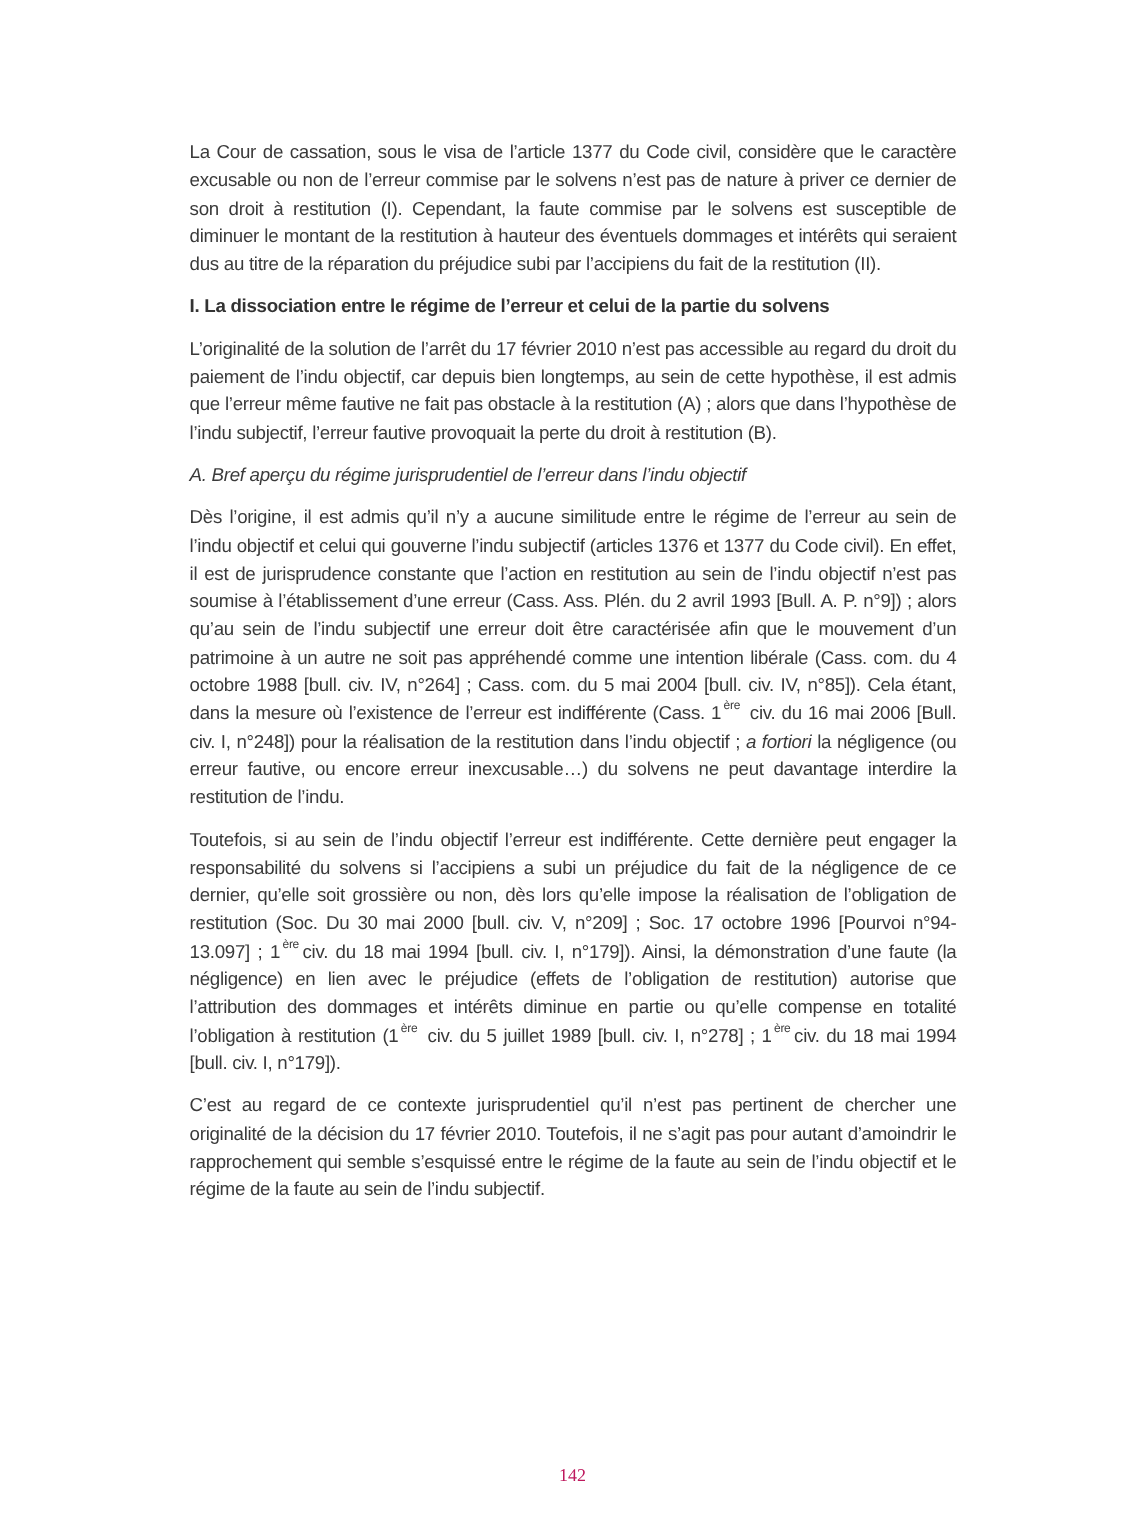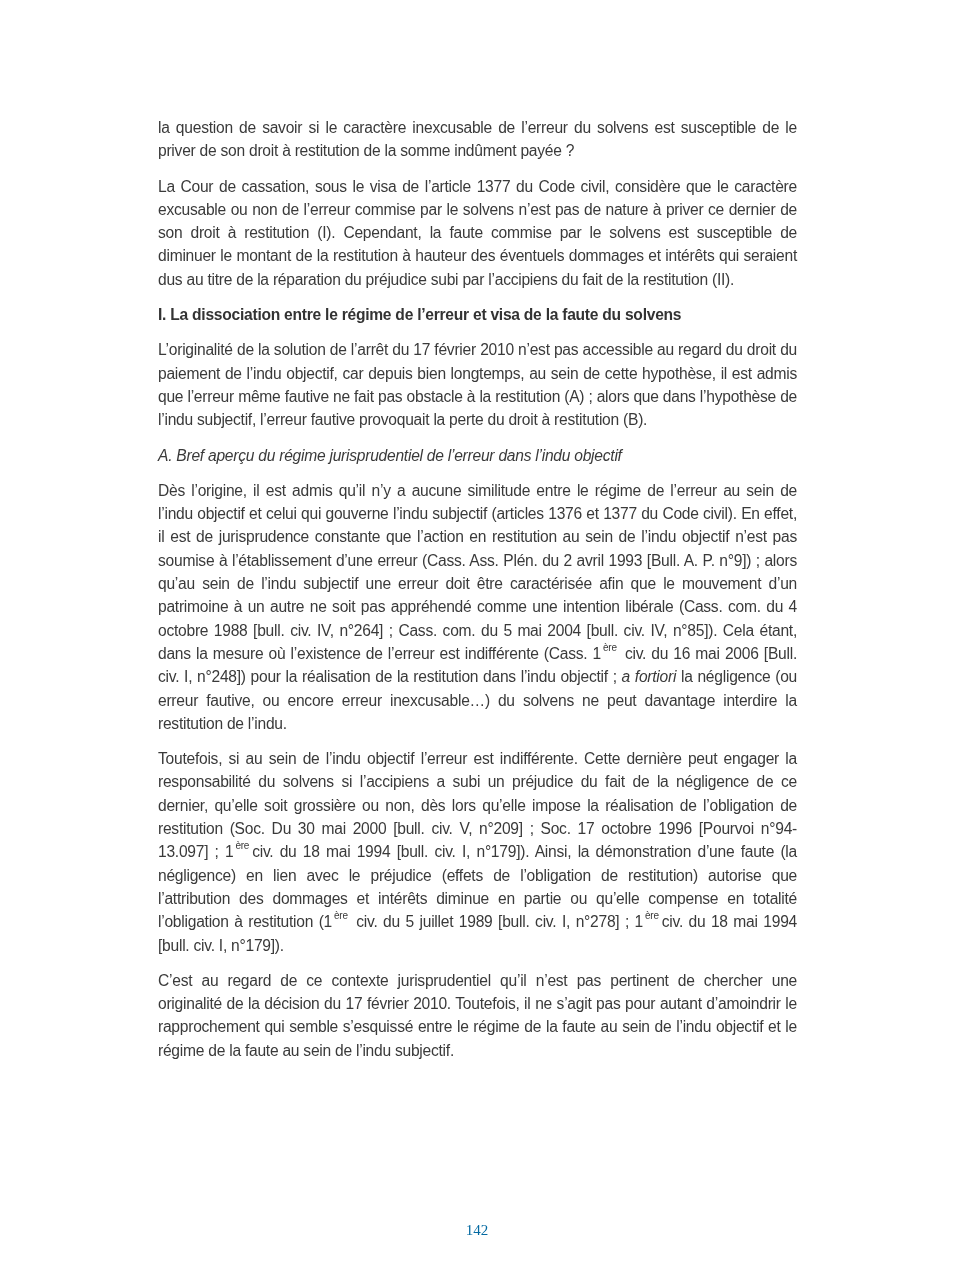--- a/index.html
+++ b/index.html
@@ -46,32 +46,31 @@
     }
     em { font-style: italic; }
     .page-number {
       position: absolute;
       left: 0;
       width: 954px;
       top: 1222px;
       text-align: center;
       font-family: "Liberation Serif", serif;
       font-size: 15px;
-      color: #0369a1;
+      color: #be185d;
     }
   </style>
 </head>
 <body>
 
 <div class="page">
-  <p class="para">la question de savoir si le caractère inexcusable de l’erreur du solvens est susceptible de le priver de son droit à restitution de la somme indûment payée ?</p>
 
   <p class="para">La Cour de cassation, sous le visa de l’article 1377 du Code civil, considère que le caractère excusable ou non de l’erreur commise par le solvens n’est pas de nature à priver ce dernier de son droit à restitution (I). Cependant, la faute commise par le solvens est susceptible de diminuer le montant de la restitution à hauteur des éventuels dommages et intérêts qui seraient dus au titre de la réparation du préjudice subi par l’accipiens du fait de la restitution (II).</p>
 
-  <p class="heading-bold">I. La dissociation entre le régime de l’erreur et visa de la faute du solvens</p>
+  <p class="heading-bold">I. La dissociation entre le régime de l’erreur et celui de la partie du solvens</p>
 
   <p class="para">L’originalité de la solution de l’arrêt du 17 février 2010 n’est pas accessible au regard du droit du paiement de l’indu objectif, car depuis bien longtemps, au sein de cette hypothèse, il est admis que l’erreur même fautive ne fait pas obstacle à la restitution (A) ; alors que dans l’hypothèse de l’indu subjectif, l’erreur fautive provoquait la perte du droit à restitution (B).</p>
 
   <p class="heading-sub">A. Bref aperçu du régime jurisprudentiel de l’erreur dans l’indu objectif</p>
 
   <p class="para"><span>Dès l’origine, il est admis qu’il n’y a aucune similitude entre le régime de l’erreur au sein de l’indu objectif et celui qui gouverne l’indu subjectif (articles 1376 et 1377 du Code civil). En effet, il est de jurisprudence constante que l’action en restitution au sein de l’indu objectif n’est pas soumise à l’établissement d’une erreur (Cass. Ass. Plén. du 2 avril 1993 [Bull. A. P. n°9]) ; alors qu’au sein de l’indu subjectif une erreur doit être caractérisée afin que le mouvement d’un patrimoine à un autre ne soit pas appréhendé comme une intention libérale (Cass. com. du 4 octobre 1988 [bull. civ. IV, n°264] ; Cass. com. du 5 mai 2004 [bull. civ. IV, n°85]). Cela étant, dans la mesure où l’existence de l’erreur est indifférente (Cass. 1</span><sup>ère</sup> <span>civ. du 16 mai 2006 [Bull. civ. I, n°248]) pour la réalisation de la restitution dans l’indu objectif ; </span><em>a fortiori</em><span> la négligence (ou erreur fautive, ou encore erreur inexcusable…) du solvens ne peut davantage interdire la restitution de l’indu.</span></p>
 
   <p class="para"><span>Toutefois, si au sein de l’indu objectif l’erreur est indifférente. Cette dernière peut engager la responsabilité du solvens si l’accipiens a subi un préjudice du fait de la négligence de ce dernier, qu’elle soit grossière ou non, dès lors qu’elle impose la réalisation de l’obligation de restitution (Soc. Du 30 mai 2000 [bull. civ. V, n°209] ; Soc. 17 octobre 1996 [Pourvoi n°94-13.097] ; 1</span><sup>ère</sup><span>civ. du 18 mai 1994 [bull. civ. I, n°179]). Ainsi, la démonstration d’une faute (la négligence) en lien avec le préjudice (effets de l’obligation de restitution) autorise que l’attribution des dommages et intérêts diminue en partie ou qu’elle compense en totalité l’obligation à restitution (1</span><sup>ère</sup> <span>civ. du 5 juillet 1989 [bull. civ. I, n°278] ; 1</span><sup>ère</sup><span>civ. du 18 mai 1994 [bull. civ. I, n°179]).</span></p>
 
   <p class="para">C’est au regard de ce contexte jurisprudentiel qu’il n’est pas pertinent de chercher une originalité de la décision du 17 février 2010. Toutefois, il ne s’agit pas pour autant d’amoindrir le rapprochement qui semble s’esquissé entre le régime de la faute au sein de l’indu objectif et le régime de la faute au sein de l’indu subjectif.</p>

